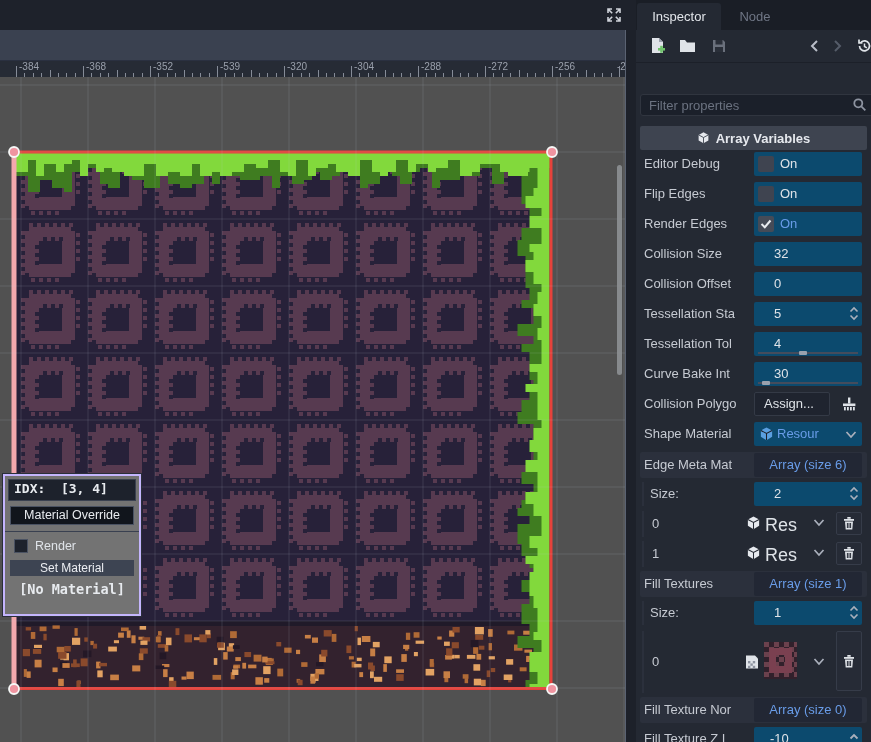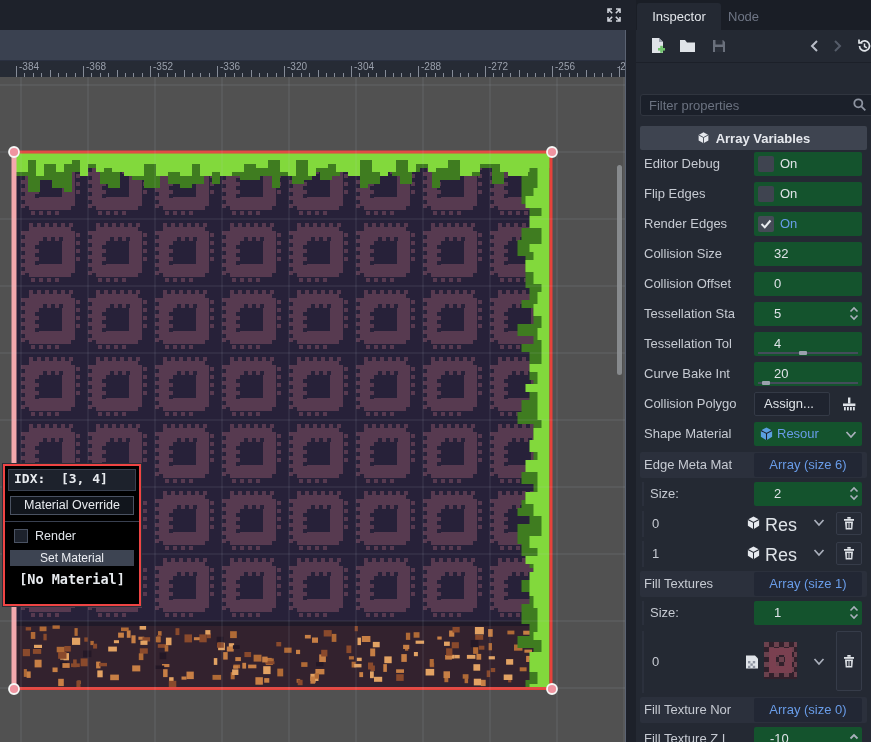--- a/index.html
+++ b/index.html
@@ -10,50 +10,50 @@
   #vp-topbar{left:0;top:0;width:636px;height:30px;background:#1e222b}
   #vp-subbar{left:0;top:30px;width:625px;height:30px;background:#3a4150;border-bottom:1px solid #2a3040}
   #right-strip{left:625px;top:30px;width:11px;height:712px;background:#1d212a;border-left:1px solid #5a6272;box-sizing:border-box}
   #ruler{left:0;top:61px;width:625px;height:16px;background:#262b35;overflow:hidden;border-bottom:1px solid #1b1f27}
   .rlabel{position:absolute;top:0;font-size:10px;color:#9aa0ac;white-space:nowrap}
   .tick{position:absolute;bottom:0;width:1px;background:#868c98}
   #canvas{left:0;top:77px;width:625px;height:665px;background:#515151;overflow:hidden}
   #scene{position:absolute;left:0;top:0}
   #vp-scrollbar{left:617px;top:88px;width:5px;height:210px;background:#8d9094;border-radius:3px;opacity:.9}
   
-  #edge-popup{left:3px;top:387px;width:134px;height:138px;background:#000000;border:2px solid #ef4444;box-shadow:0 0 0 1px #2a2f38}
+  #edge-popup{left:3px;top:397px;width:134px;height:138px;background:#737373;border:2px solid #c4b5fd;box-shadow:0 0 0 1px #2a2f38}
   #edge-popup .idxbox{margin:3px 3px 0;height:18px;background:#1d222c;border:1px solid #3a4150;
      font:bold 13px "DejaVu Sans Mono",monospace;color:#e8ebef;padding:1px 5px;white-space:pre}
   #edge-popup .mobtn{margin:5px 5px 0;height:17px;background:#11151c;border:1px solid #4a5262;
      color:#e8ebef;font-size:12.5px;text-align:center;line-height:17px}
   #edge-popup .pdiv{margin:6px 0 0;border-top:1px solid #394050}
   #edge-popup .rrow{margin:7px 0 0 9px;display:flex;align-items:center}
   #edge-popup .pcb{width:12px;height:12px;background:#1d222c;border:1px solid #4a5262}
   #edge-popup .rlbl{margin-left:7px;font-size:12.5px;color:#dfe3e8}
   #edge-popup .smbtn{margin:7px 5px 0;height:16px;background:#3d4452;color:#eceef2;
      font-size:12px;text-align:center;line-height:16px}
   #edge-popup .nomat{margin-top:5px;text-align:center;font:bold 13.5px "DejaVu Sans Mono",monospace;color:#e8ebef;white-space:pre}
   
   #inspector{left:636px;top:0;width:235px;height:742px;background:#242933}
   #tabbar{left:0;top:0;width:235px;height:30px;background:#1a1e26}
   #tab-inspector{left:1px;top:3px;width:84px;height:27px;background:#242933;border-radius:3px 3px 0 0;
      text-align:center;line-height:27px;font-size:13px;color:#e2e5ea}
-  #tab-node{left:92px;top:3px;width:54px;height:27px;text-align:left;line-height:27px;font-size:13px;color:#6f7685}
+  #tab-node{left:92px;top:3px;width:54px;height:27px;text-align:center;line-height:27px;font-size:13px;color:#6f7685}
   #insp-toolbar{left:0;top:30px;width:235px;height:32px;border-bottom:1px solid #1c2029}
   #objrow{left:0;top:62px;width:235px;height:28px;border-bottom:1px solid #1c2029}
   #objrow .title{position:absolute;left:32px;top:6px;font-size:13.5px;color:#dfe3e8}
   #filter-input{position:absolute;left:4px;top:94px;width:210px;height:20px;background:#1b202a;
      border:1px solid #30353f;border-radius:3px;color:#dfe3e8;font-size:13px;padding:0 24px 0 8px;outline:none;
      font-family:"Liberation Sans",sans-serif}
   #filter-input::placeholder{color:#6b7280}
   #cat-header{left:4px;top:126px;width:227px;height:24px;background:#3e4450;border-radius:2px;
      display:flex;align-items:center;justify-content:center;gap:6px;font-size:13px;color:#e6e9ee;font-weight:bold}
   .prow{position:absolute;left:4px;width:227px;height:24px}
   .plabel{position:absolute;left:4px;top:4px;font-size:13px;color:#c6cad2;white-space:nowrap;overflow:hidden;max-width:110px}
-  .pbox{position:absolute;left:114px;top:0;width:108px;height:24px;background:#14532d;border-radius:2px}
+  .pbox{position:absolute;left:114px;top:0;width:108px;height:24px;background:#0c4a6e;border-radius:2px}
   .cbx{position:absolute;left:4px;top:4px;width:16px;height:16px;background:#3f4450;border-radius:2px}
   .ontxt{position:absolute;left:26px;top:4px;font-size:13px;color:#dfe3e8}
   .ontxt.on{color:#699ce8}
   .vtext{position:absolute;left:20px;top:4px;font-size:13px;color:#dfe3e8}
   .spin{position:absolute;right:2px;top:3px}
   .track{position:absolute;left:4px;right:4px;bottom:2px;height:2px;background:#454c5c}
   .nub{position:absolute;bottom:1px;width:8px;height:4px;background:#9aa1ad;border-radius:1px}
   .assignbtn{position:absolute;left:114px;top:0;width:76px;height:24px;background:#1f242f;border:1px solid #343a46;
      border-radius:2px;box-sizing:border-box;color:#dfe3e8;font-size:13px;line-height:22px;padding-left:9px}
   .band{position:absolute;left:4px;width:227px;height:26px;background:#2b303c;border-radius:2px}
@@ -74,21 +74,21 @@
 <div class="abs" id="vp-topbar">
   <svg class="abs" style="left:606px;top:7px" width="16" height="16" viewBox="0 0 16 16">
     <path d="M10 2h4v4 M14 2l-4.2 4.2 M6 14H2v-4 M2 14l4.2-4.2 M2 6V2h4 M2 2l4.2 4.2 M14 10v4h-4 M14 14l-4.2-4.2" stroke="#cfd3da" stroke-width="1.6" fill="none"></path>
   </svg>
 </div>
 <div class="abs" id="vp-subbar"></div>
 <div class="abs" id="ruler">
   <span class="rlabel" style="left:19px">-384</span>
   <span class="rlabel" style="left:86px">-368</span>
   <span class="rlabel" style="left:153px">-352</span>
-  <span class="rlabel" style="left:220px">-336</span>
+  <span class="rlabel" style="left:220px">-539</span>
   <span class="rlabel" style="left:287px">-320</span>
   <span class="rlabel" style="left:354px">-304</span>
   <span class="rlabel" style="left:421px">-288</span>
   <span class="rlabel" style="left:488px">-272</span>
   <span class="rlabel" style="left:555px">-256</span>
   <span class="rlabel" style="left:617px">-2</span>
 <span class="tick" style="left: 16px; height: 11px;"></span>
     <span class="tick" style="left: 24.375px; height: 4px;"></span>
     <span class="tick" style="left: 32.75px; height: 4px;"></span>
     <span class="tick" style="left: 41.125px; height: 4px;"></span>
@@ -556,21 +556,21 @@
     <span class="plabel">Tessellation Tol</span>
     <div class="pbox">
       <span class="vtext">4</span>
       <span class="track"></span>
       <span class="nub" style="left:45px"></span>
     </div>
   </div>
   <div class="prow" style="top:362px">
     <span class="plabel">Curve Bake Int</span>
     <div class="pbox">
-      <span class="vtext">20</span>
+      <span class="vtext">30</span>
       <span class="track"></span>
       <span class="nub" style="left:8px"></span>
     </div>
   </div>
 
   <div class="prow" style="top:392px">
     <span class="plabel">Collision Polygo</span>
     <div class="assignbtn">Assign...</div>
     <svg class="abs" style="left:201px;top:4px" width="16" height="16" viewBox="0 0 16 16">
       <rect x="7" y="1.5" width="2.4" height="6" fill="#dfe3e8"></rect>

